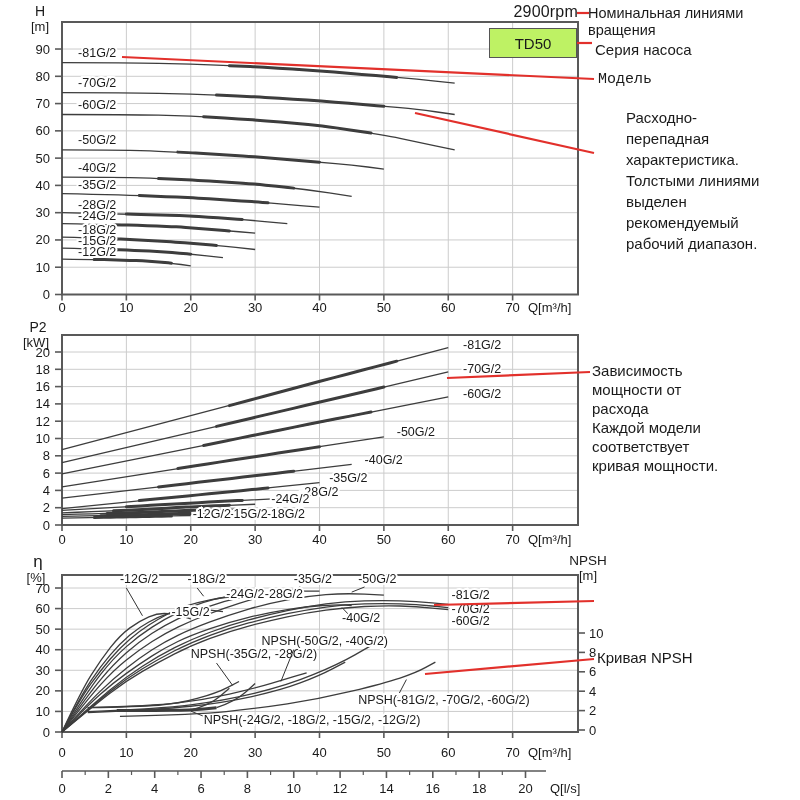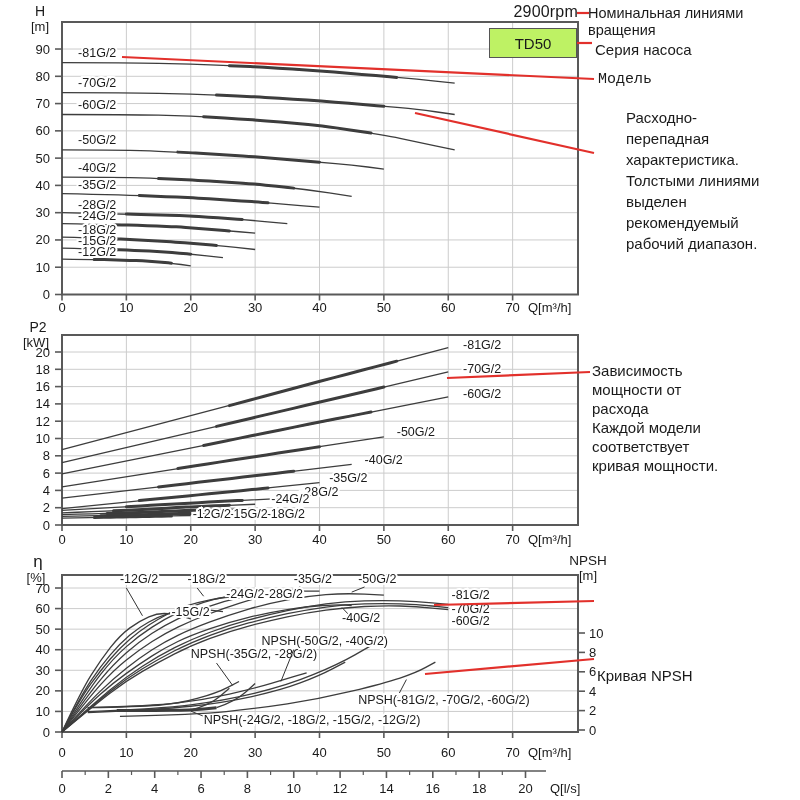--- a/index.html
+++ b/index.html
@@ -10,21 +10,21 @@
   .rpm-value{left:494px;top:3px;width:84px;text-align:right;font-size:16px;letter-spacing:.2px;}
   .td50-box{left:489px;top:28px;width:86px;height:28px;background:#bef264;border:1.6px solid #555;
             display:flex;align-items:center;justify-content:center;font-size:15px;z-index:3;}
   .note{font-size:15px;line-height:19px;}
   .n-rpm{left:588px;top:5px;width:212px;font-size:14.5px;line-height:17px;}
   .n-series{left:595px;top:40px;}
   .n-model{left:598px;top:70px;font-family:Liberation Mono, monospace;}
   .n-flow{left:590px;top:107px;width:206px;line-height:21px;margin-left:36px;}
   .n-power{left:592px;top:361px;width:206px;}
   .n-eff{left:601px;top:593px;font-size:14.5px;}
-  .n-npsh{left:597px;top:666px;}
+  .n-npsh{left:597px;top:648px;}
 </style>
 </head>
 <body>
 
 <div class="canvas">
   <svg id="fig" width="800" height="800" viewBox="0 0 800 800">
       <g>
         <line x1="126.375" y1="22" x2="126.375" y2="294.5" stroke="#cccccc" stroke-width="1"></line>
         <line x1="190.75" y1="22" x2="190.75" y2="294.5" stroke="#cccccc" stroke-width="1"></line>
         <line x1="255.125" y1="22" x2="255.125" y2="294.5" stroke="#cccccc" stroke-width="1"></line>

